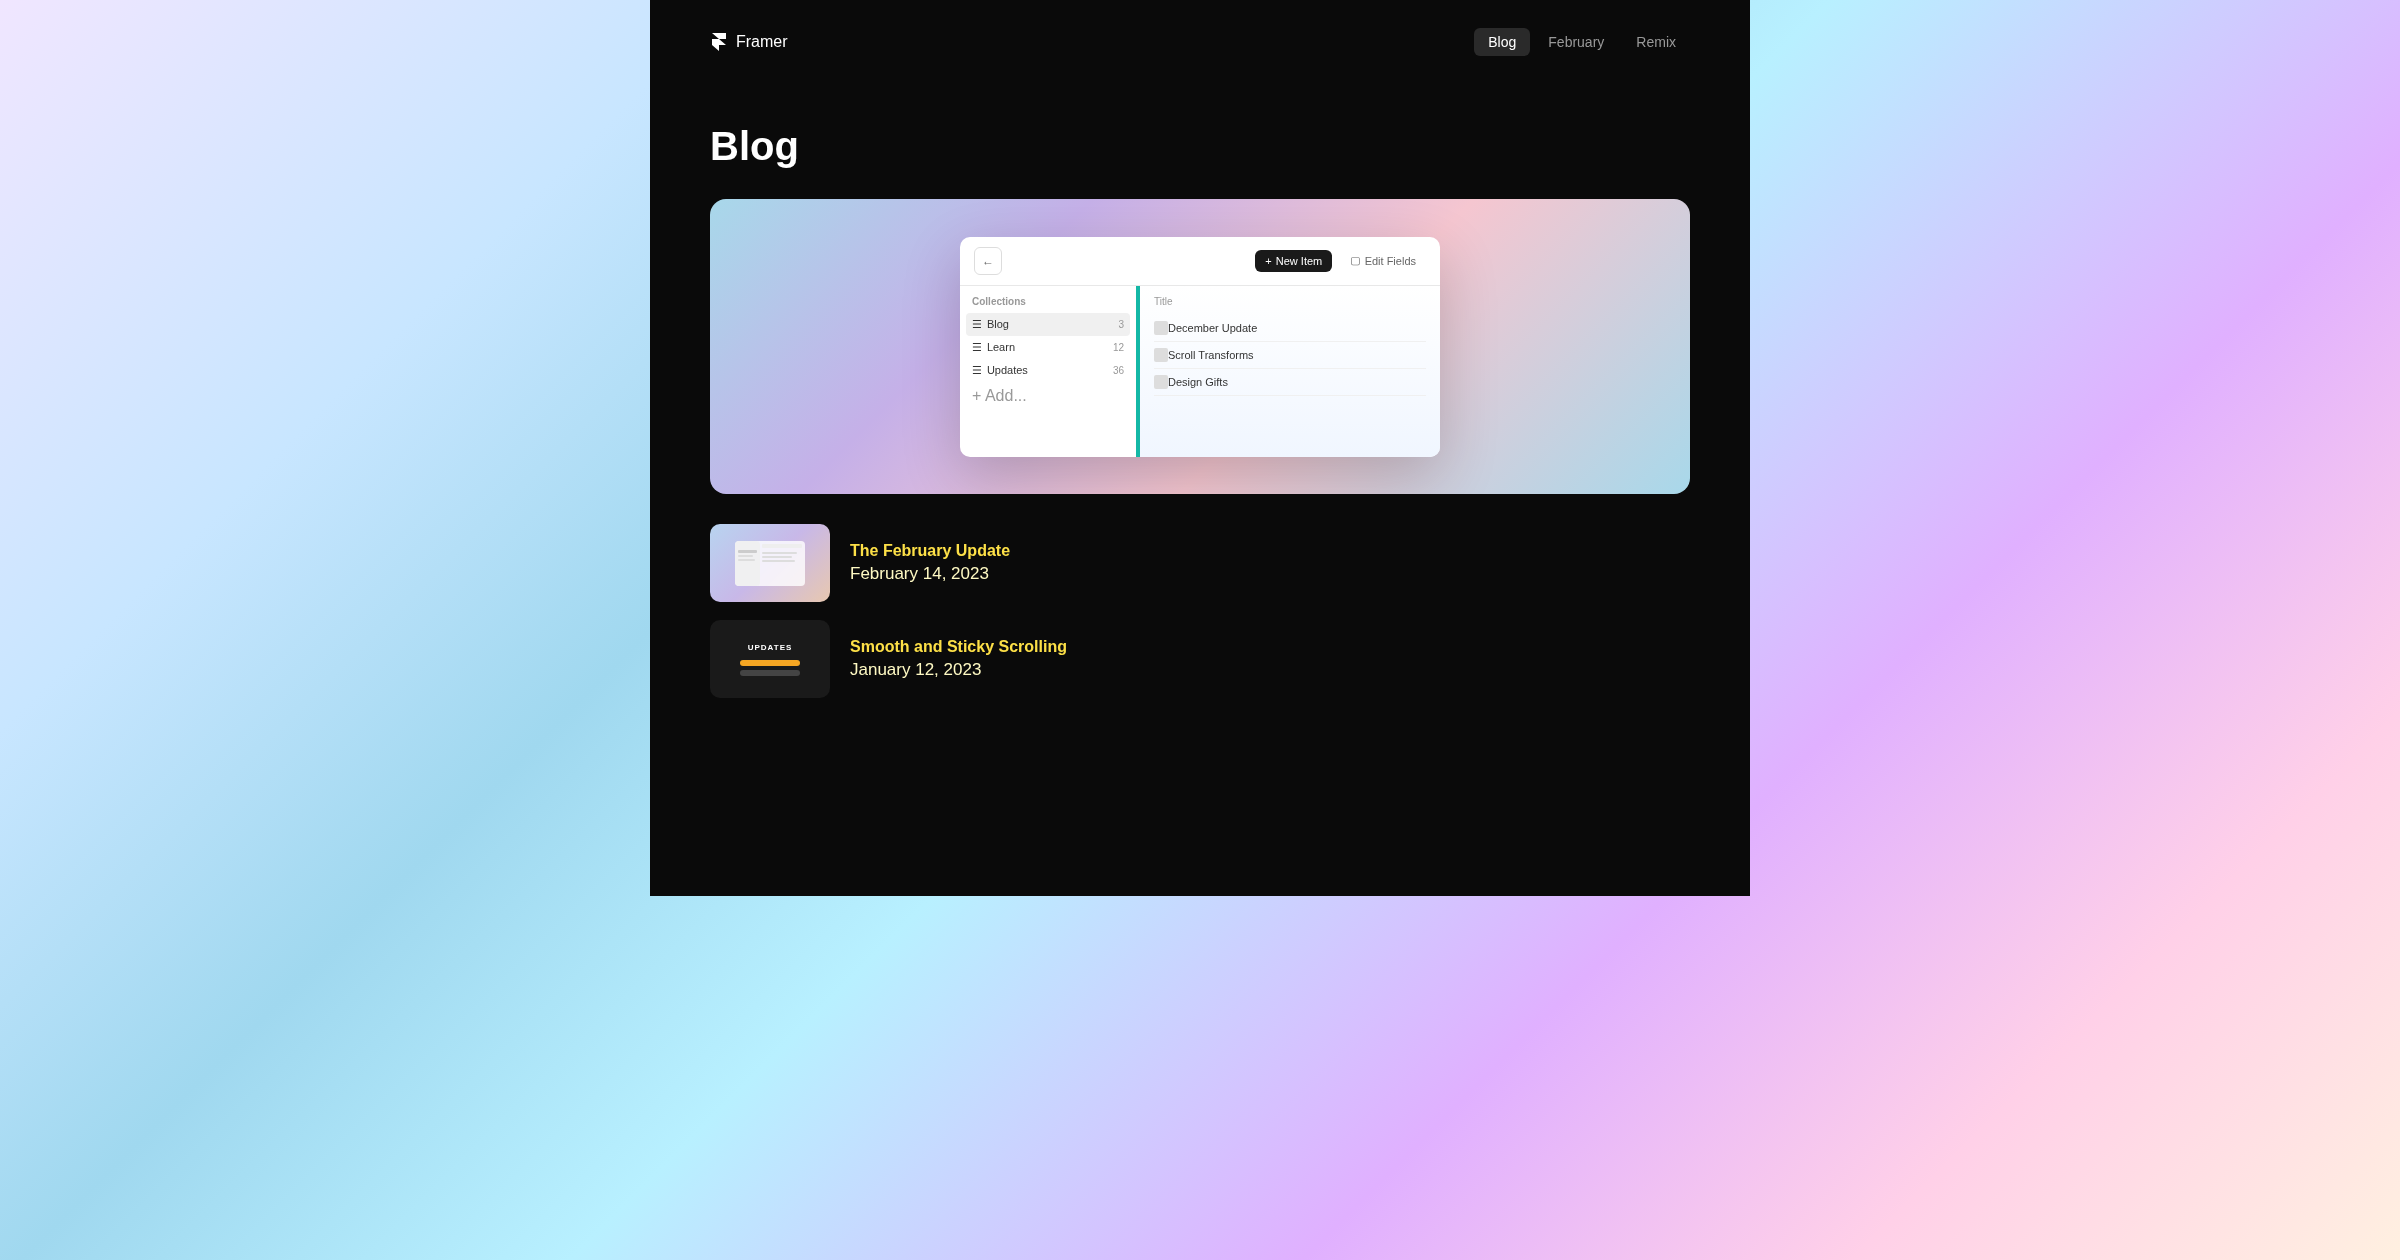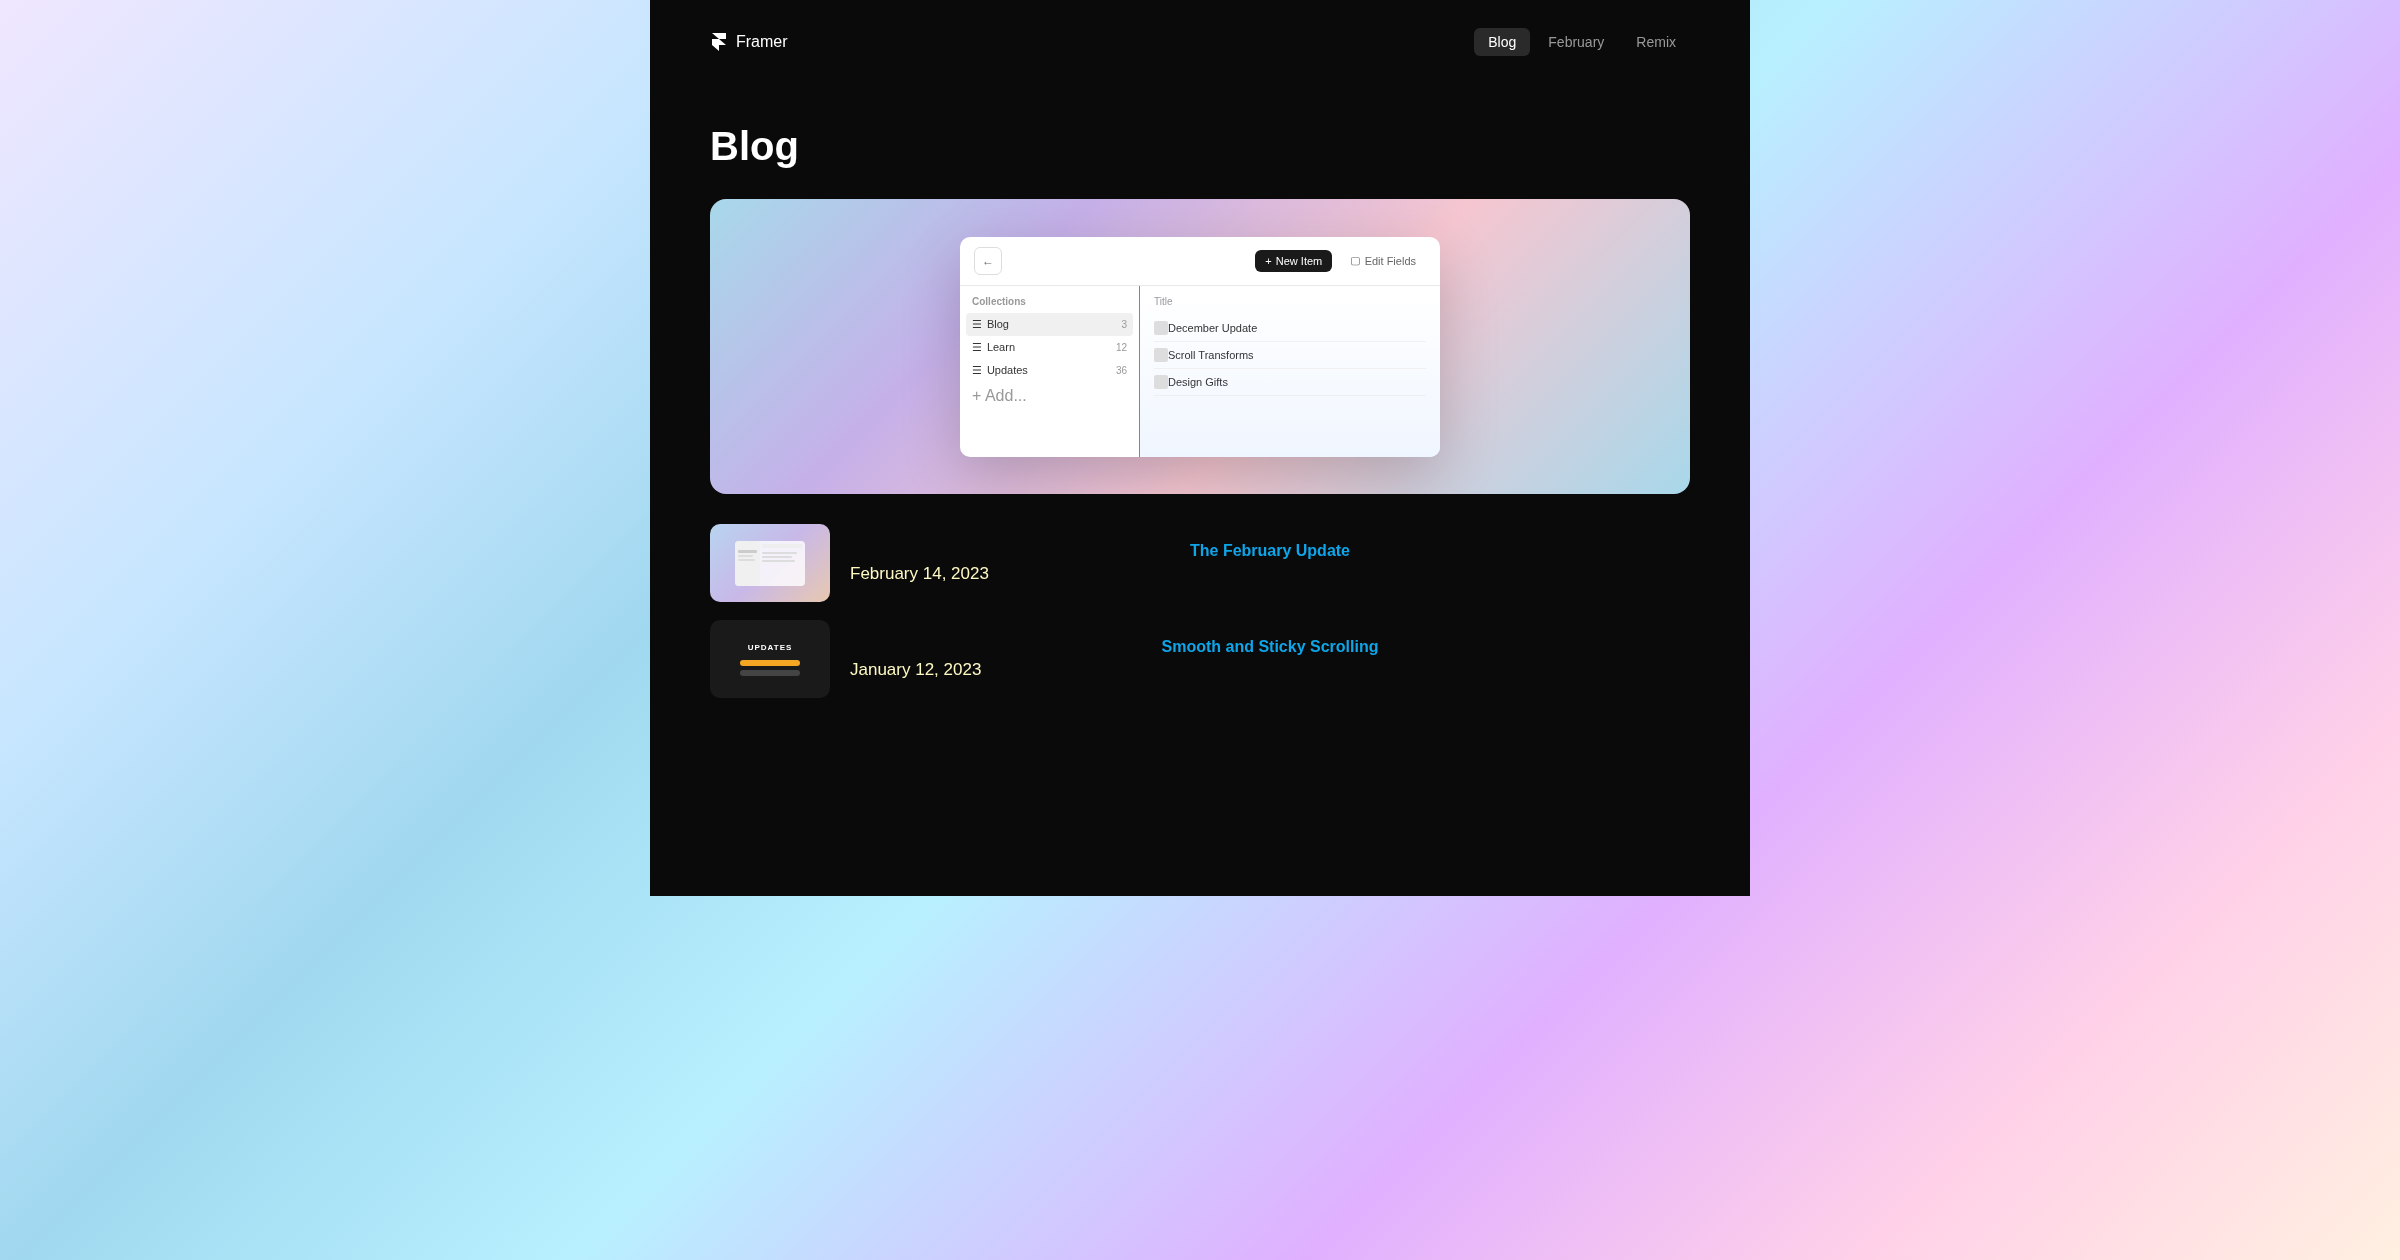--- a/index.html
+++ b/index.html
@@ -160,21 +160,21 @@
       color: #666;
     }
 
     .cms-body {
       display: flex;
       flex: 1;
     }
 
     .cms-sidebar {
       width: 180px;
-      border-right: 1px solid #14b8a6;
+      border-right: 4px solid #14b8a6;
       padding: 10px 0;
     }
 
     .cms-collections-label {
       font-size: 10px;
       color: #999;
       font-weight: 600;
       padding: 0 12px 6px;
       text-transform: none;
     }
@@ -324,25 +324,24 @@
       letter-spacing: 1px;
       text-transform: uppercase;
       margin-bottom: 4px;
     }
 
     .post-info {
       flex: 1;
     }
 
     .post-title {
-      color: #0ea5e9;
+      color: #fde047;
       font-size: 16px;
       font-weight: 600;
       margin-bottom: 4px;
-      text-align: center;
     }
 
     .post-date {
       color: #fef9c3;
       font-size: 17px;
     }
 
     
     .framer-logo {
       width: 18px;

